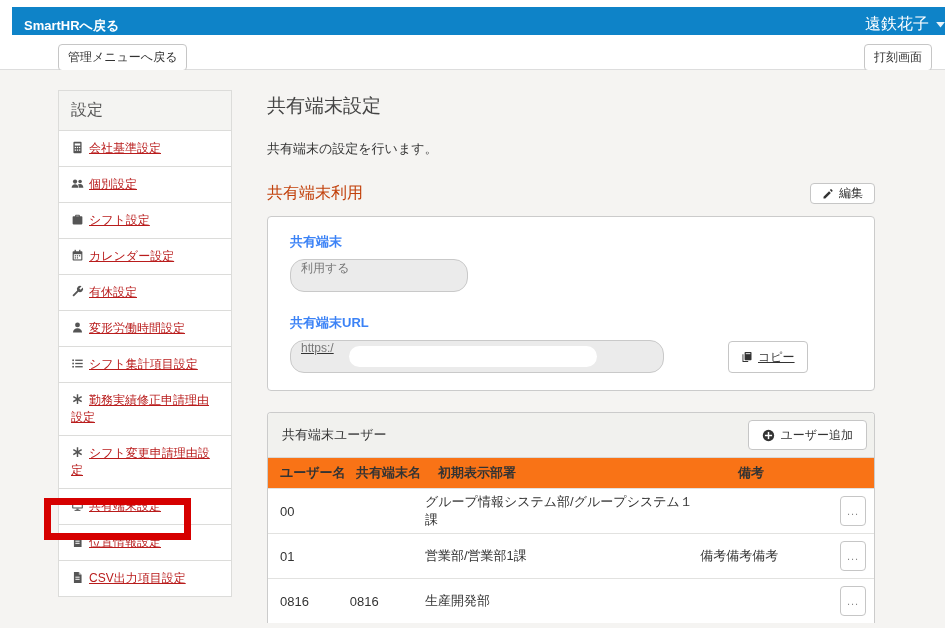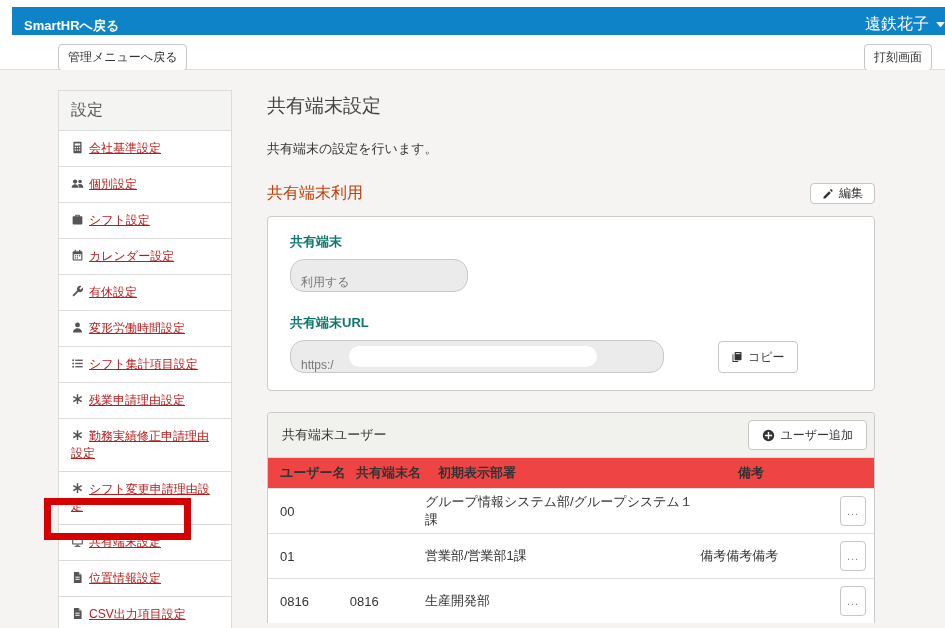--- a/index.html
+++ b/index.html
@@ -44,41 +44,41 @@
   .main { position:absolute; top:90px; left:267px; width:608px; }
   .page-title { font-size:19px; font-weight:400; color:#444; line-height:24px;
     margin-top:4px; }
   .page-desc { font-size:13px; color:#333; margin-top:22px; }
   .section-row { display:flex; align-items:center; justify-content:space-between;
     margin-top:25px; }
   .section-title { font-size:16px; font-weight:400; color:#c2410c; }
   .btn-edit { padding:1px 11px; }
   .panel { background:#fff; border:1px solid #cbcbcb; border-radius:4px; }
   .panel-usage { margin-top:12px; padding:16px 22px 17px; }
-  .field-label { font-size:13px; font-weight:bold; color:#0f766e; }
+  .field-label { font-size:13px; font-weight:bold; color:#3b82f6; }
   .input-box { margin-top:8px; height:33px; background:#ebebeb;
-    border:1px solid #c9c9c9; border-radius:14px; display:flex; align-items:flex-end;
+    border:1px solid #c9c9c9; border-radius:14px; display:flex; align-items:flex-start;
     padding:0 10px; font-size:12px; color:#777; position:relative; }
   .input-terminal { width:178px; }
   .input-url { width:374px; }
-  .field-url-row { display:flex; align-items:flex-end; gap:6px; }
+  .field-url-row { display:flex; align-items:flex-end; gap:16px;text-decoration:underline; }
   .field-2 { margin-top:22px; }
   .redact-pill { position:absolute; left:58px; top:5px; width:248px; height:21px;
     background:#fff; border-radius:11px; }
   .btn-copy { height:32px; padding:0 12px; }
   
   .panel-users { margin-top:21px; border-radius:4px 4px 0 0; border-bottom:none; overflow:hidden; }
   .p2-header { height:45px; background:#f1f1ee; border-bottom:1px solid #d8d8d6;
     display:flex; align-items:center; justify-content:space-between;
     padding:0 7px 0 14px; }
   .p2-title { font-size:13px; color:#333; }
   .btn-add-user { height:30px; padding:0 13px; }
   .btn-add-user svg { width:13px; height:13px; }
   .t-head, .t-row { display:flex; align-items:center; padding:0 8px 0 12px; }
-  .t-head { height:30px; font-weight:bold; font-size:13px; background:#ef4444;justify-content:space-between; }
+  .t-head { height:30px; font-weight:bold; font-size:13px; background:#f97316;justify-content:space-between; }
   .t-row { height:45px; border-top:1px solid #e2e2e0; background:#fff; font-size:13px; }
   .c1 { width:76px; } .c2 { width:82px; } .c3 { width:300px; } .c4 { width:100px; }
   .c5 { flex:1; display:flex; justify-content:flex-end; }
   .btn-more { width:26px; height:30px; padding:0; justify-content:center;
     color:#888; font-size:11px; letter-spacing:1px; border-radius:4px; }
 </style>
 </head>
 <body>
 
 <svg width="0" height="0" style="position:absolute">
@@ -203,23 +203,20 @@
         <use href="#i-wrench"></use>
       </svg><a>有休設定</a></div>
   <div class="sidebar-item"><svg class="icon">
         <use href="#i-user"></use>
       </svg><a>変形労働時間設定</a></div>
   <div class="sidebar-item"><svg class="icon">
         <use href="#i-list"></use>
       </svg><a>シフト集計項目設定</a></div>
   <div class="sidebar-item"><svg class="icon">
         <use href="#i-asterisk"></use>
-      </svg><a>残業申請理由設定</a></div>
-  <div class="sidebar-item"><svg class="icon">
-        <use href="#i-asterisk"></use>
       </svg><a>勤務実績修正申請理由設定</a></div>
   <div class="sidebar-item"><svg class="icon">
         <use href="#i-asterisk"></use>
       </svg><a>シフト変更申請理由設定</a></div>
   <div class="sidebar-item"><svg class="icon">
         <use href="#i-desktop"></use>
       </svg><a>共有端末設定</a></div>
   <div class="sidebar-item"><svg class="icon">
         <use href="#i-file"></use>
       </svg><a>位置情報設定</a></div>

